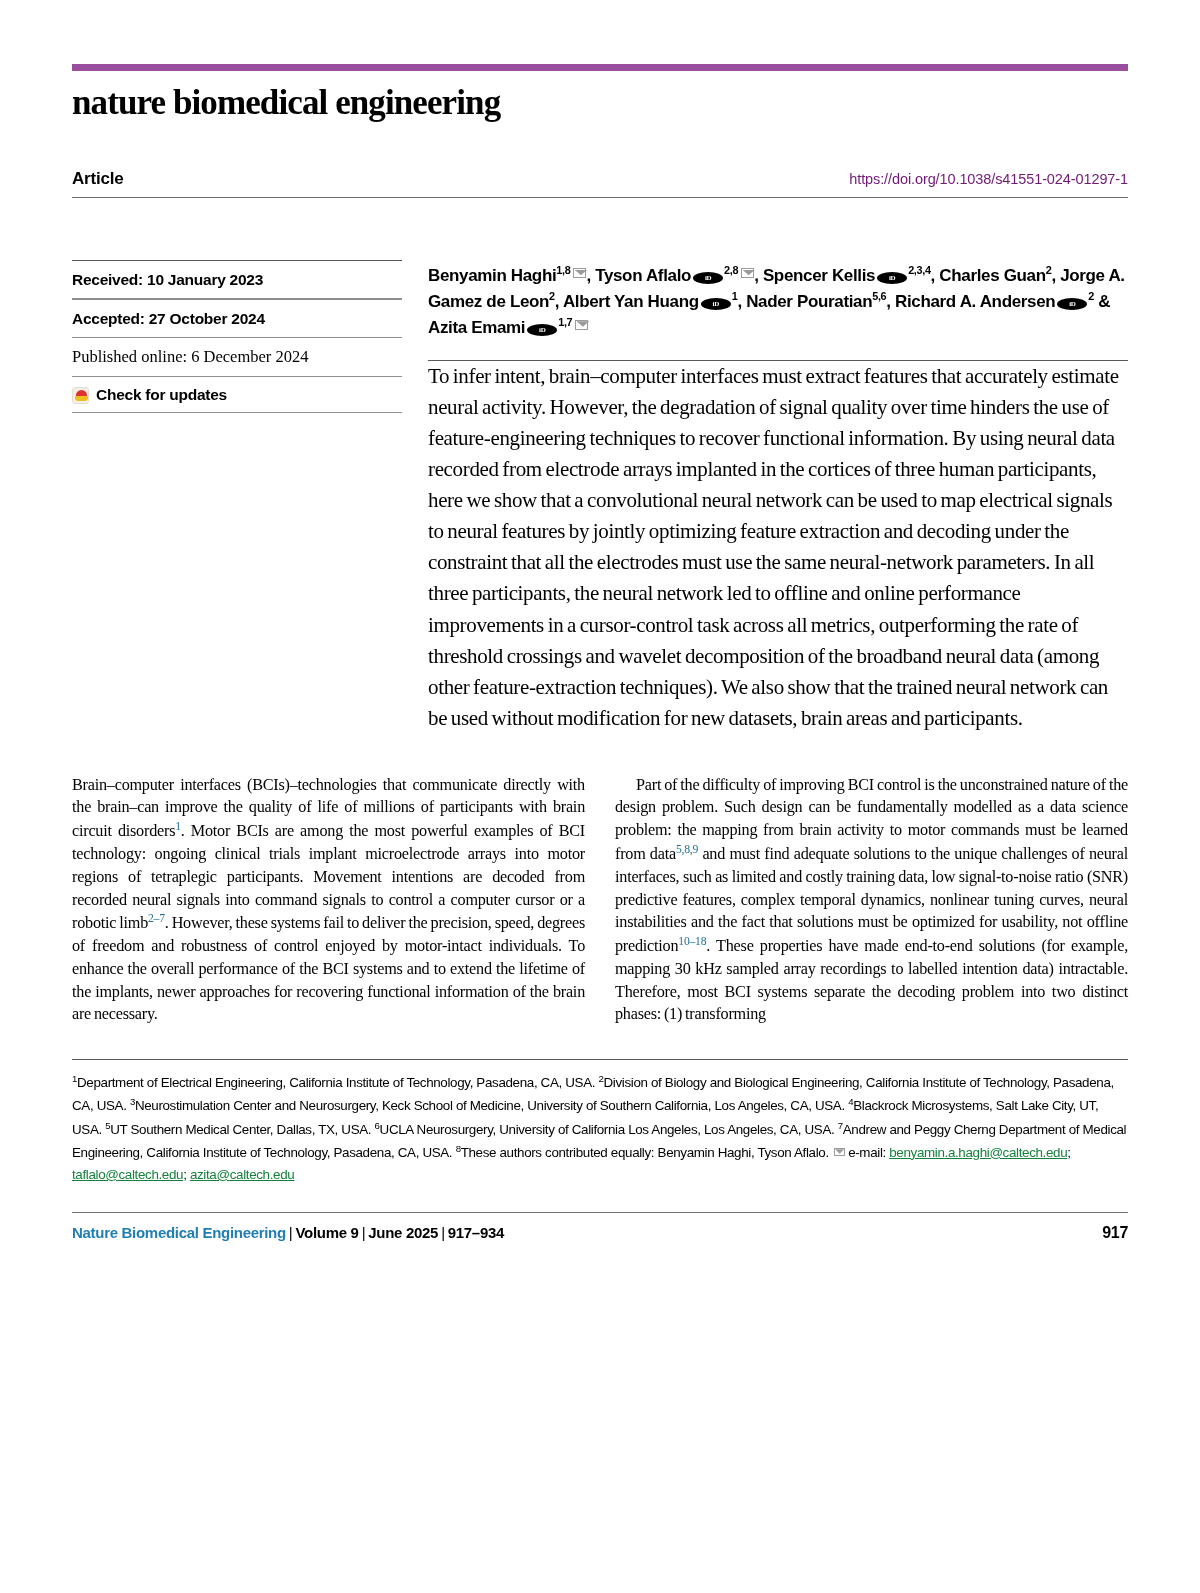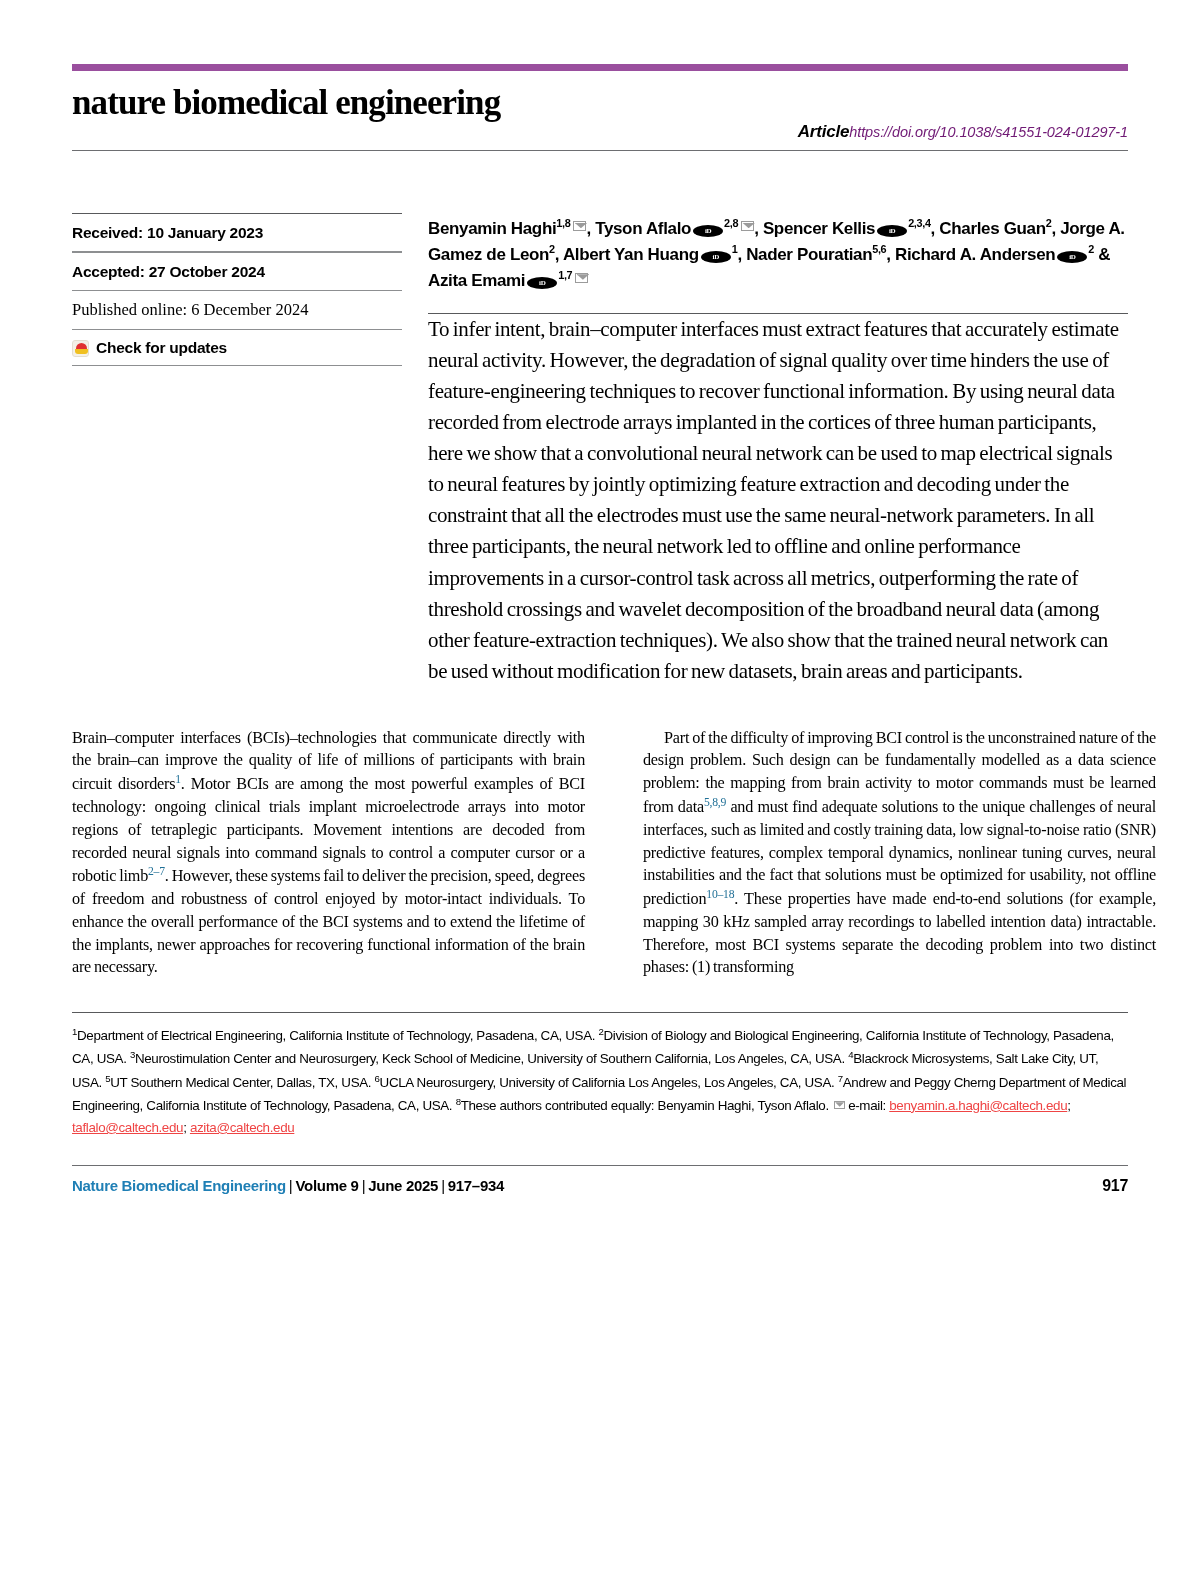--- a/index.html
+++ b/index.html
@@ -32,24 +32,24 @@
     font-family: "Liberation Serif", serif;
     font-weight: 700;
     font-size: 35px;
     letter-spacing: -0.9px;
     line-height: 1.05;
     color: #000;
   }
 
   
   .article-row {
+    margin-top: 47px;
     display: flex;
     align-items: baseline;
-    justify-content: flex-end;
-    font-style: italic;
+    justify-content: space-between;
   }
   .article-kicker {
     font-family: "Liberation Sans", sans-serif;
     font-weight: 700;
     font-size: 17px;
     letter-spacing: -0.2px;
   }
   .doi-link {
     font-family: "Liberation Sans", sans-serif;
     font-size: 14.5px;
@@ -189,21 +189,20 @@
     font-size: 21px;
     line-height: 1.48;
     letter-spacing: -0.35px;
     word-spacing: -1.2px;
   }
 
   
   .body-cols {
     margin-top: 40px;
     display: flex;
-    gap: 28px;
   }
   .bcol { width: 513px; flex: 0 0 513px; }
   .bcol.right { margin-left: 30px; }
   .bcol p {
     margin: 0;
     font-family: "Liberation Serif", serif;
     font-size: 16.2px;
     line-height: 1.40;
     text-align: justify;
     letter-spacing: -0.23px;
@@ -217,21 +216,21 @@
   .affil-rule { height: 1.2px; background: #58595b; width: 1056px; margin-top: 33px; }
   .affiliations {
     margin-top: 11px;
     font-family: "Liberation Sans", sans-serif;
     font-size: 13.4px;
     line-height: 1.62;
     letter-spacing: -0.35px;
     width: 1056px;
   }
   .affiliations sup { font-size: 0.72em; vertical-align: super; }
-  .mail-link { color: #ef4444; text-align: right; }
+  .mail-link { color: #15803d; text-align: right; }
   .env-small {
     display: inline-block;
     width: 11px; height: 8px;
     border: 1px solid #9b9b9b;
     position: relative;
     vertical-align: 1px;
     margin: 0 3px 0 2px;
   }
   .env-small::after {
     content: "";

